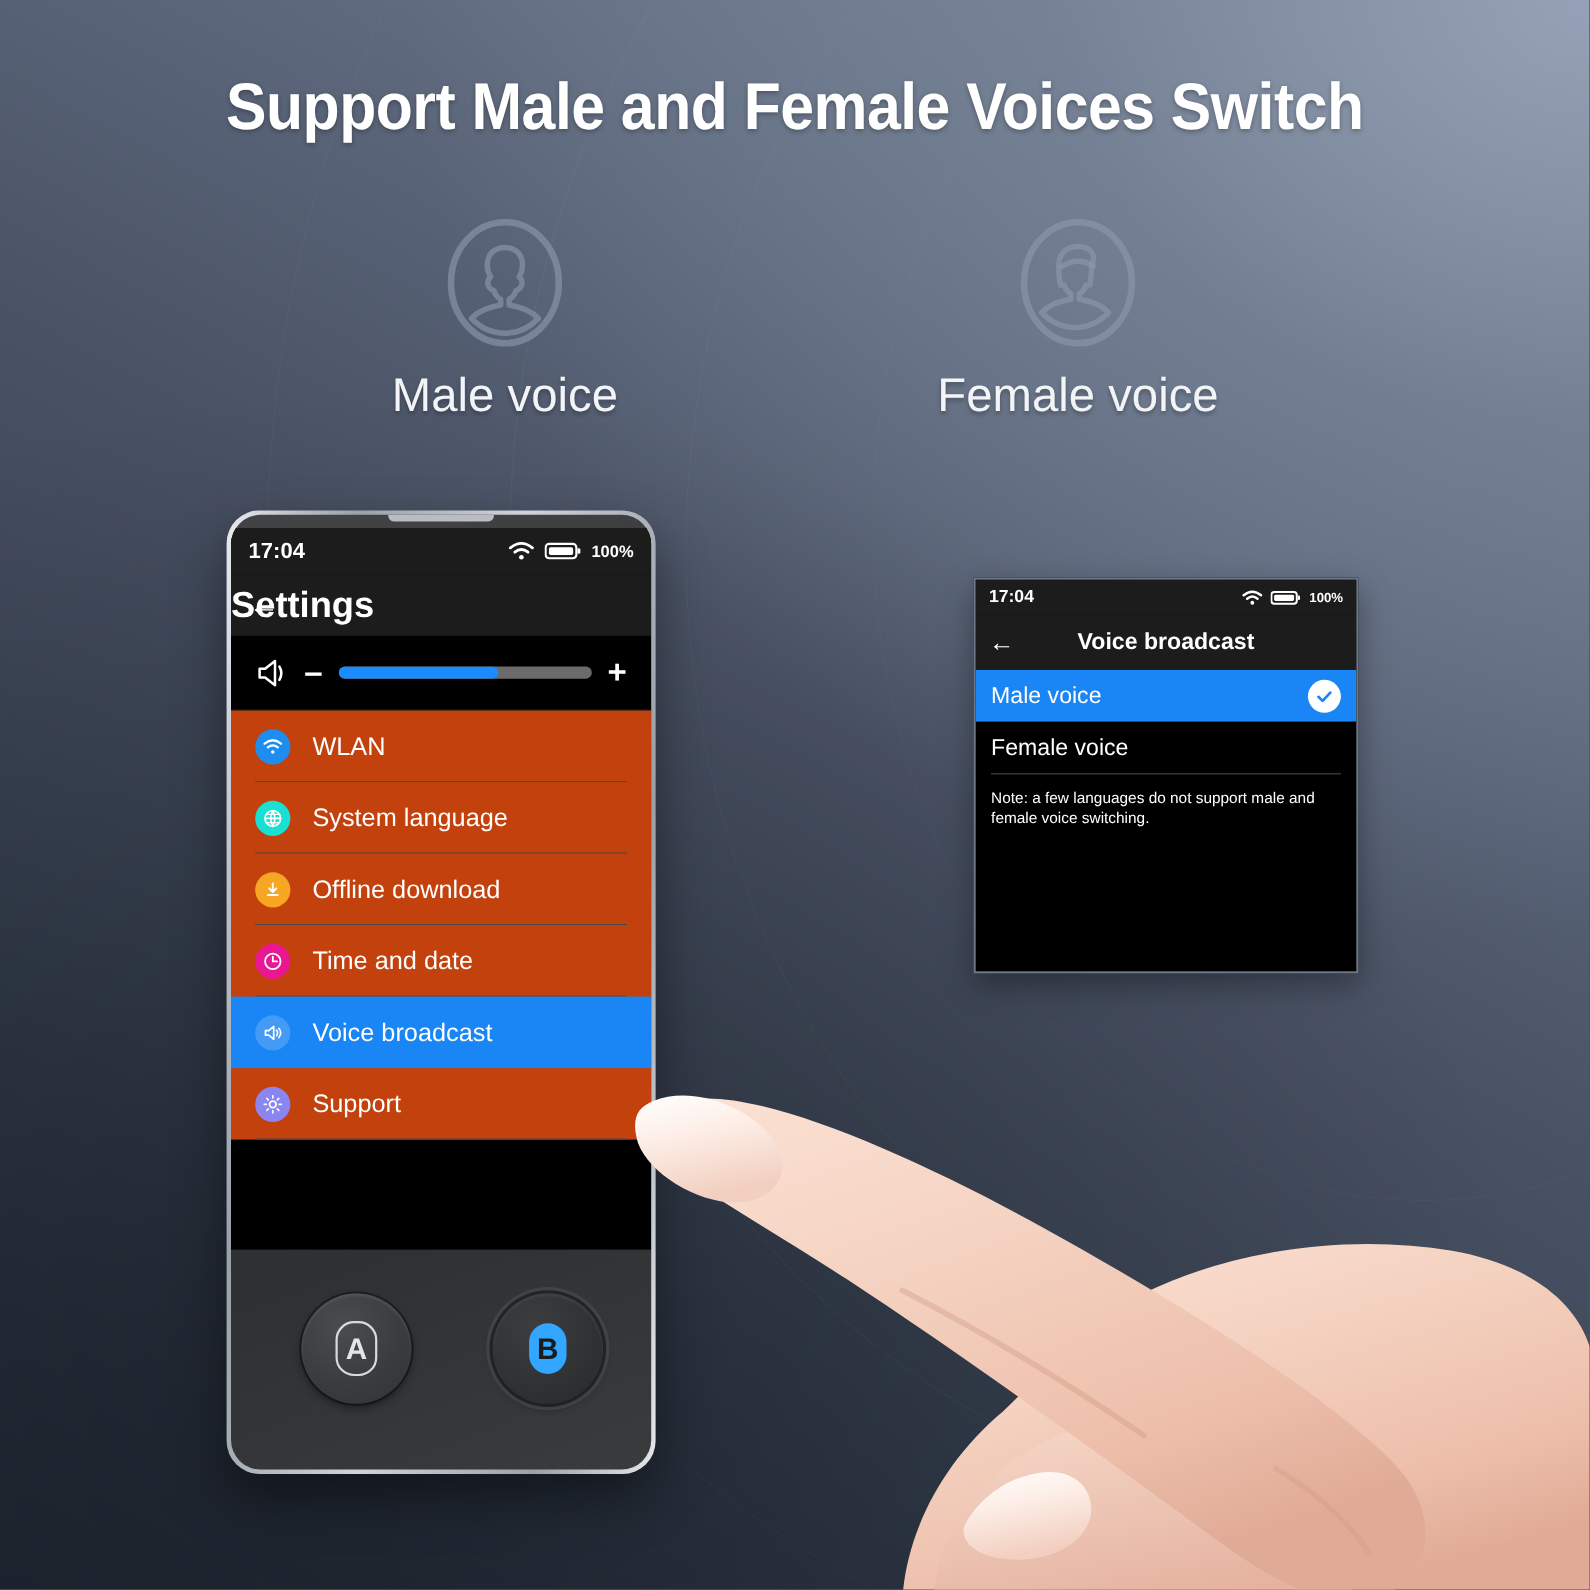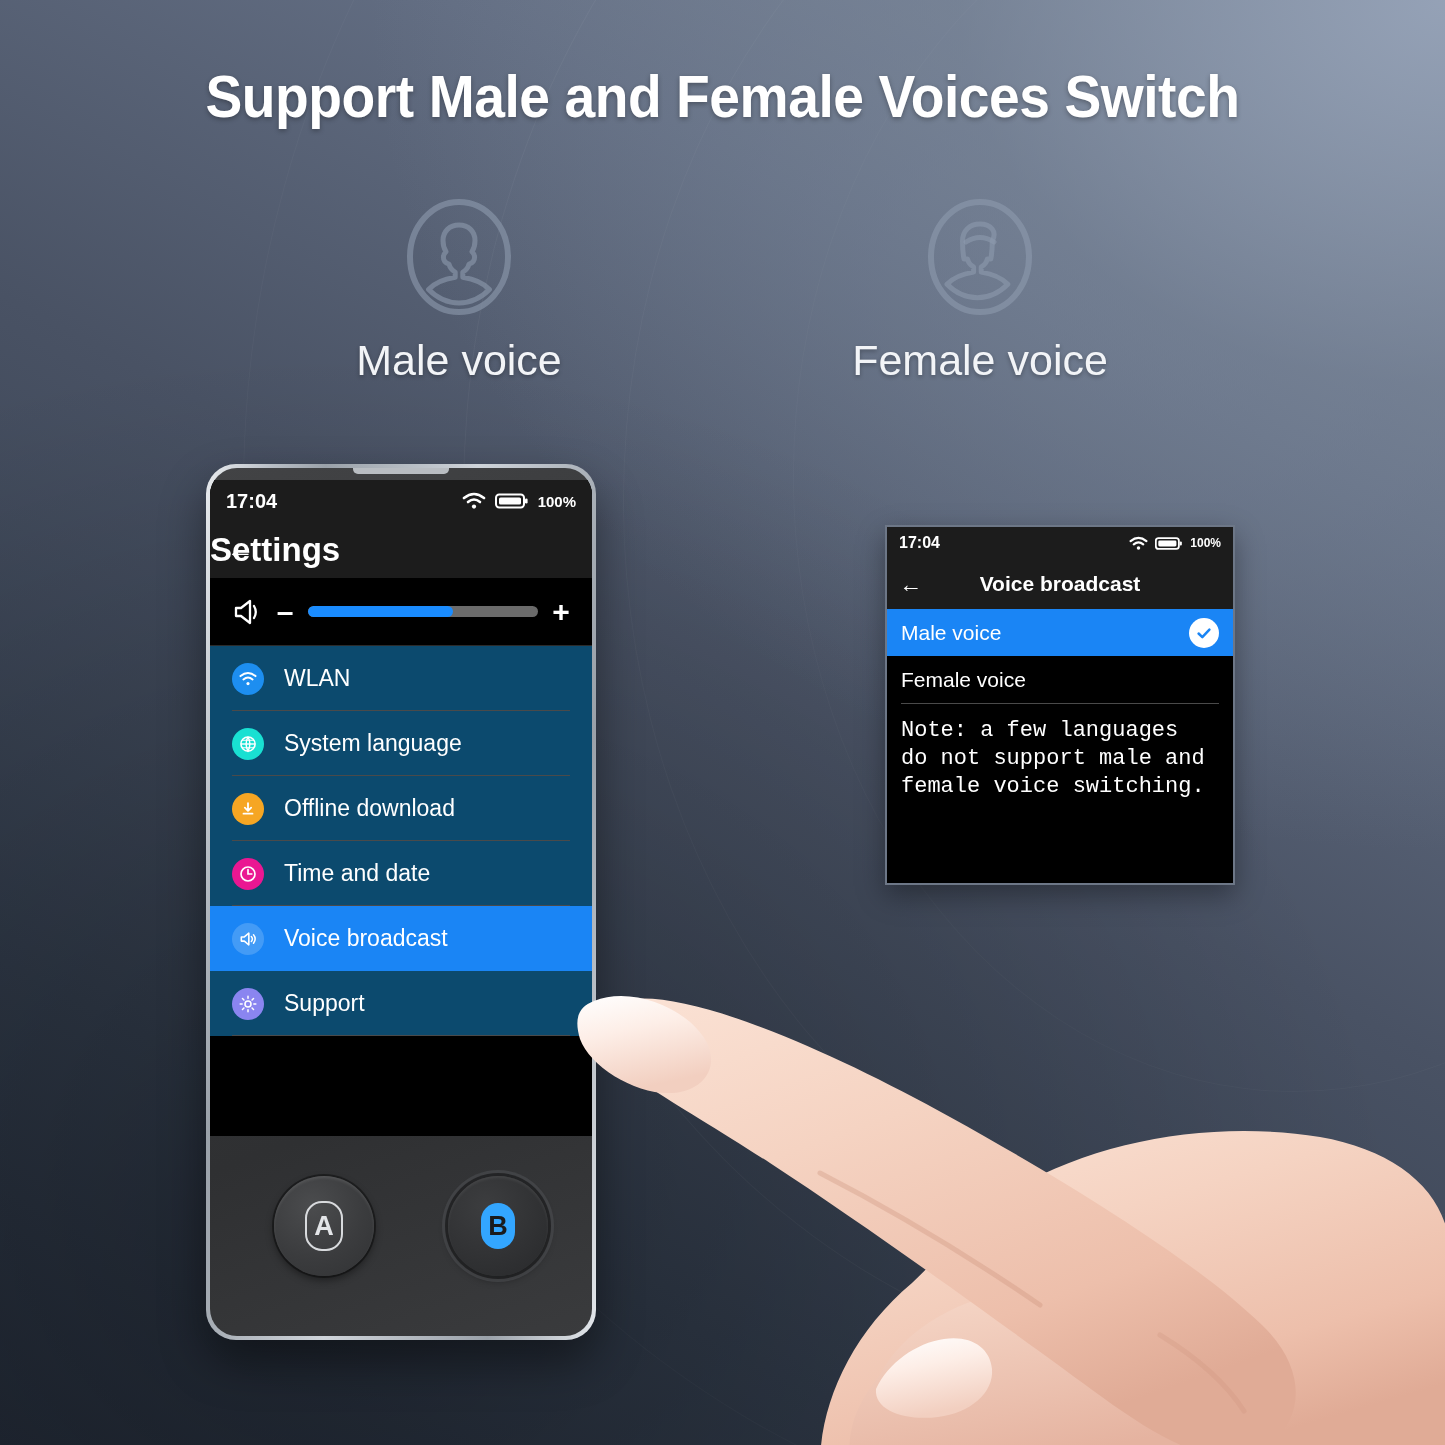--- a/index.html
+++ b/index.html
@@ -62,21 +62,21 @@
     font-size:33px;font-weight:bold;color:#fff;pointer-events:none;}
 
   
   #volrow{height:68px;display:flex;align-items:center;gap:14px;padding:0 22px;box-sizing:border-box;
     border-bottom:1px solid #2b2b2b;background:#000;}
   .minus,.plus{color:#fff;font-size:30px;font-weight:bold;line-height:1;width:18px;text-align:center;}
   #track{flex:1;height:11px;border-radius:6px;background:#6b6b6b;position:relative;overflow:hidden;}
   #fill{position:absolute;left:0;top:0;bottom:0;border-radius:6px;background:#1a8cff;}
 
   
-  #list{background:#0c4a6e;}
+  #list{background:#c2410c;}
   .row{display:flex;align-items:center;height:65px;padding:0 0 0 22px;box-sizing:border-box;
     position:relative;}
   .row .ico{width:32px;height:32px;border-radius:50%;flex:0 0 32px;
     display:flex;align-items:center;justify-content:center;}
   .row .lbl{margin-left:20px;font-size:23px;color:#fff;}
   .row .divider{position:absolute;left:22px;right:22px;bottom:0;height:1px;background:#4a4a4a;}
   .row.sel{background:#1a85f5;}
   .row.sel .ico{background:rgba(255,255,255,0.18)!important;}
 
   
@@ -105,21 +105,21 @@
   #p-title{height:50px;background:#1c1c1c;display:flex;align-items:center;position:relative;
     padding:0 12px;box-sizing:border-box;}
   #p-title .back-arrow{font-size:23px;}
   #p-title .t{position:absolute;left:0;right:0;text-align:center;font-size:21px;font-weight:bold;color:#fff;}
   .opt{height:47px;display:flex;align-items:center;padding:0 14px;box-sizing:border-box;
     font-size:21px;color:#fff;position:relative;}
   .opt.sel{background:#1a85f5;}
   .check{margin-left:auto;width:30px;height:30px;border-radius:50%;background:#fff;
     display:flex;align-items:center;justify-content:center;}
   .opt-div{height:1px;background:#4a4a4a;margin:0 14px;}
-  #note{padding:13px 24px 0 14px;font-size:22px;color:#fff;line-height:1.27;font-family:Liberation Mono, monospace;}
+  #note{padding:13px 24px 0 14px;font-size:14px;color:#fff;line-height:1.27;}
 
   
   #hand{position:absolute;left:520px;top:905px;width:930px;height:560px;
     pointer-events:none;}
 </style>
 </head>
 <body>
 
 <div id="bg">
   <div class="arc a4"></div>

